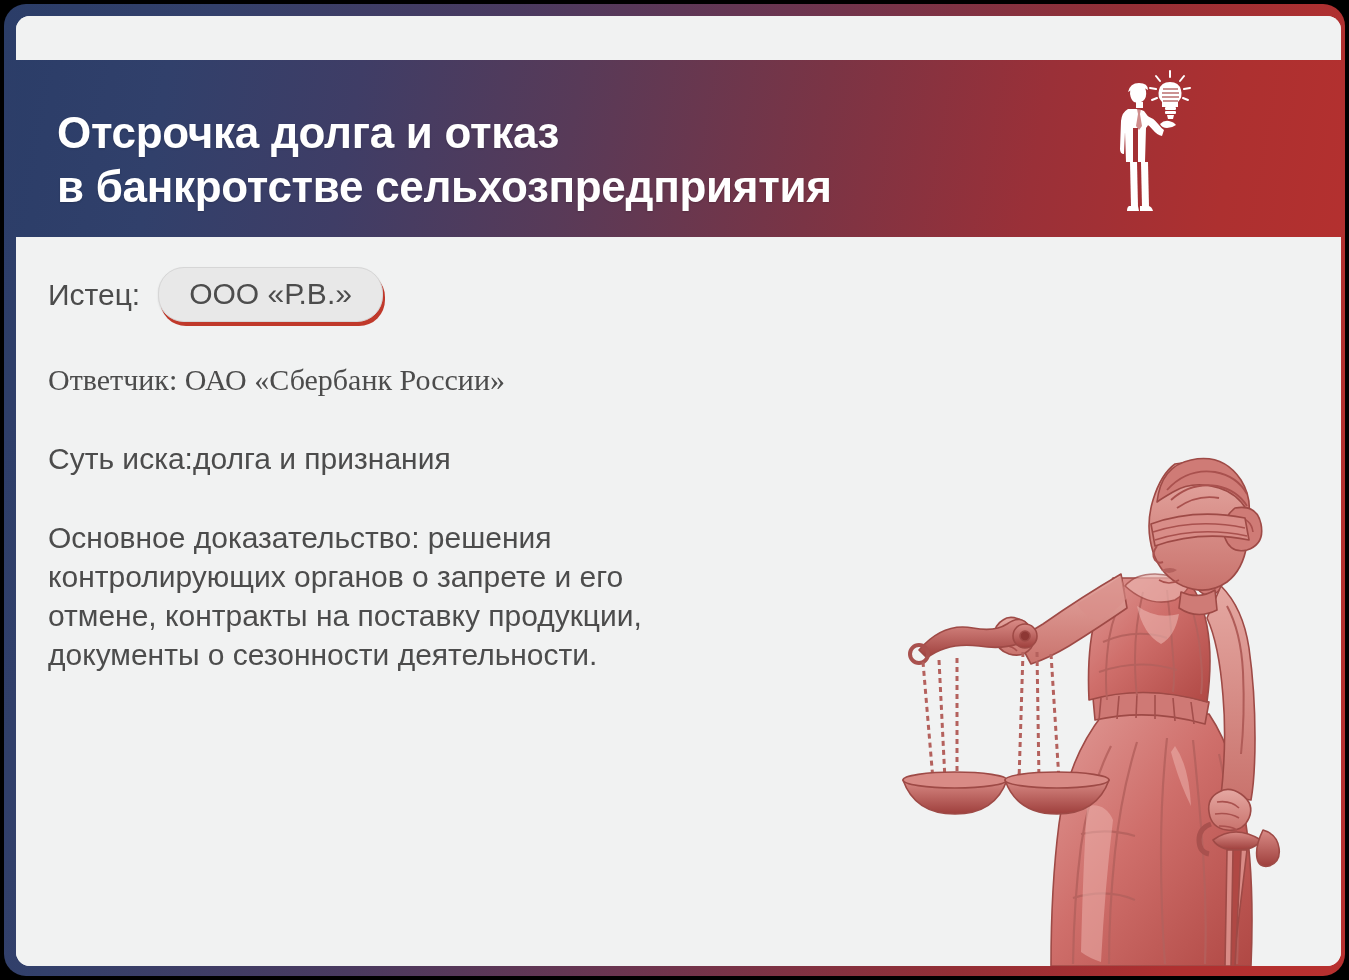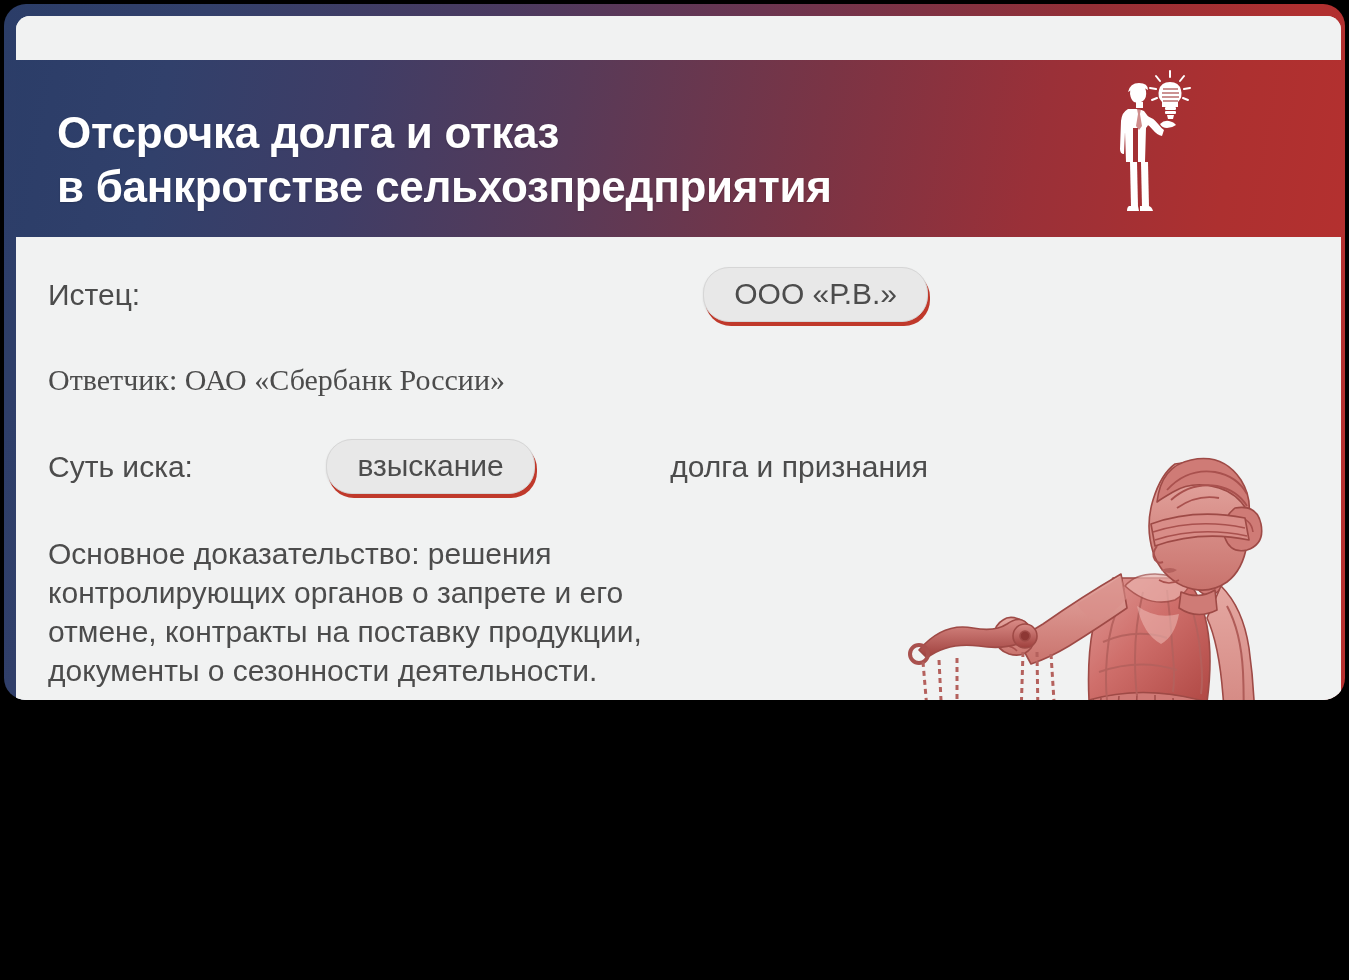--- a/index.html
+++ b/index.html
@@ -13,21 +13,21 @@
     overflow: hidden;
     font-family: "Liberation Sans", "DejaVu Sans", sans-serif;
   }
 
   
   .frame {
     position: absolute;
     left: 4px;
     top: 4px;
     width: 1341px;
-    height: 696px;
+    height: 972px;
     border-radius: 22px;
     background: linear-gradient(100deg, #2b3d68 0%, #33406b 14%, #4a3a60 34%, #6b3550 52%, #932f36 74%, #b03030 89%, #b8302f 100%);
     box-sizing: border-box;
     overflow: hidden;
   }
 
   
   .card {
     position: absolute;
     left: 12px;
@@ -99,21 +99,20 @@
     width: 880px;
     color: #4c4c4c;
     font-size: 30px;
     line-height: 1.30;
   }
 
   .row {
     display: flex;
     align-items: center;
     flex-wrap: wrap;
-    justify-content: space-between;
   }
 
   .label { white-space: nowrap; }
 
   
   .pill {
     display: inline-block;
     background: #e8e8e8;
     border: 1px solid #d6d6d6;
     border-radius: 26px;
@@ -214,21 +213,20 @@
           <span class="label">Истец:</span>
           <span class="pill gap-l">ООО «Р.В.»</span>
         </div>
 
         <div class="row row-defendant">
           <span class="label">Ответчик: ОАО «Сбербанк России»</span>
         </div>
 
         <div class="row row-claim">
           <span class="label">Суть иска:</span>
-          <span class="pill gap-l gap-r">взыскание</span>
           <span class="label">долга и признания</span>
         </div>
 
 
         <div class="para-evidence" style="white-space:pre-line">Основное доказательство: решения
 контролирующих органов о запрете и его
 отмене, контракты на поставку продукции,
 документы о сезонности деятельности.</div>
 
 

